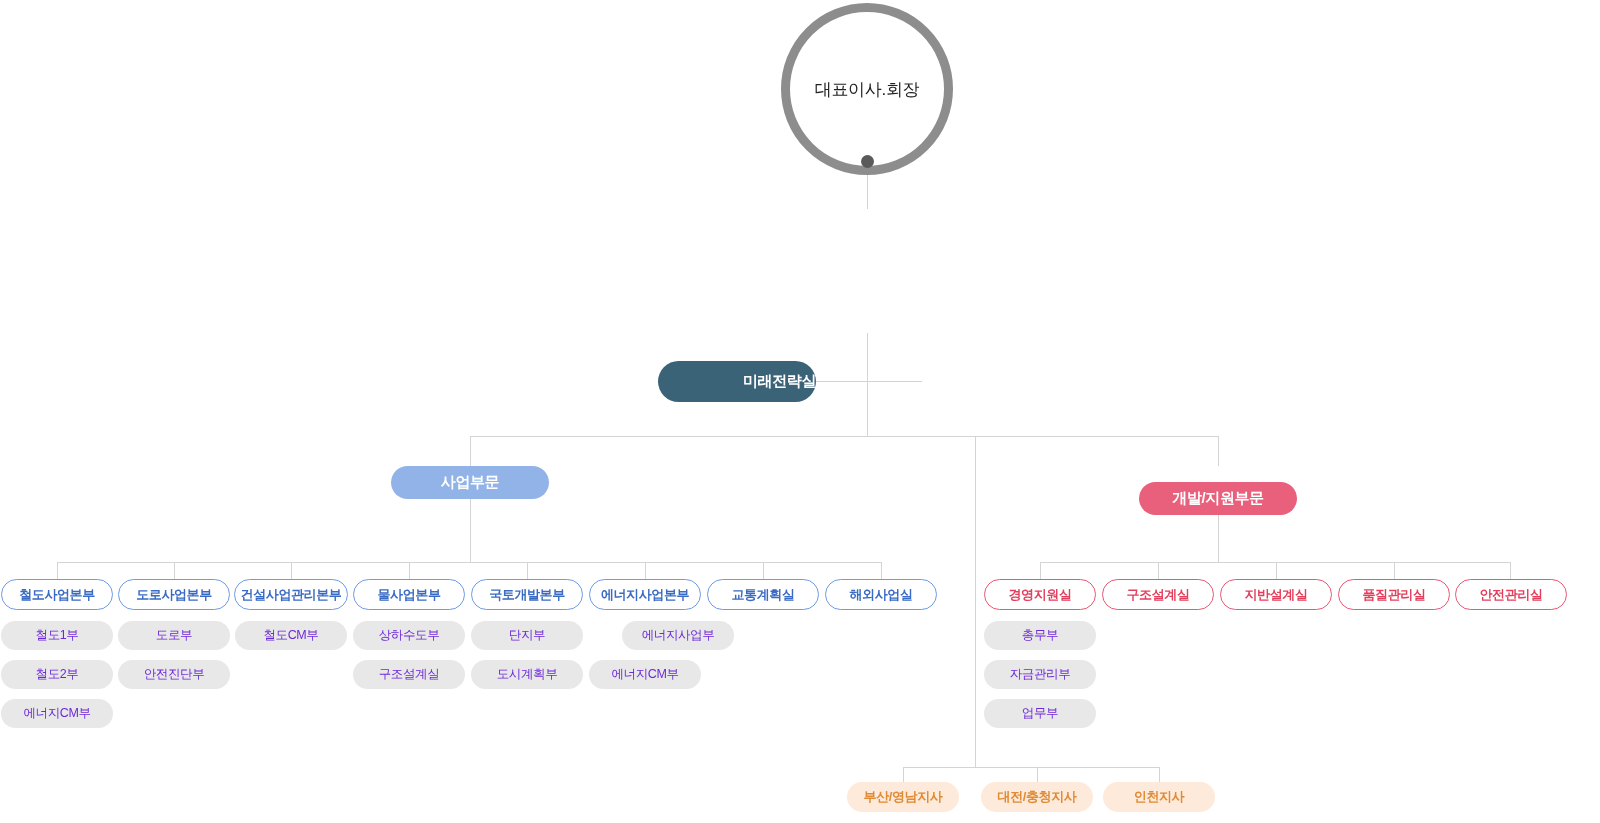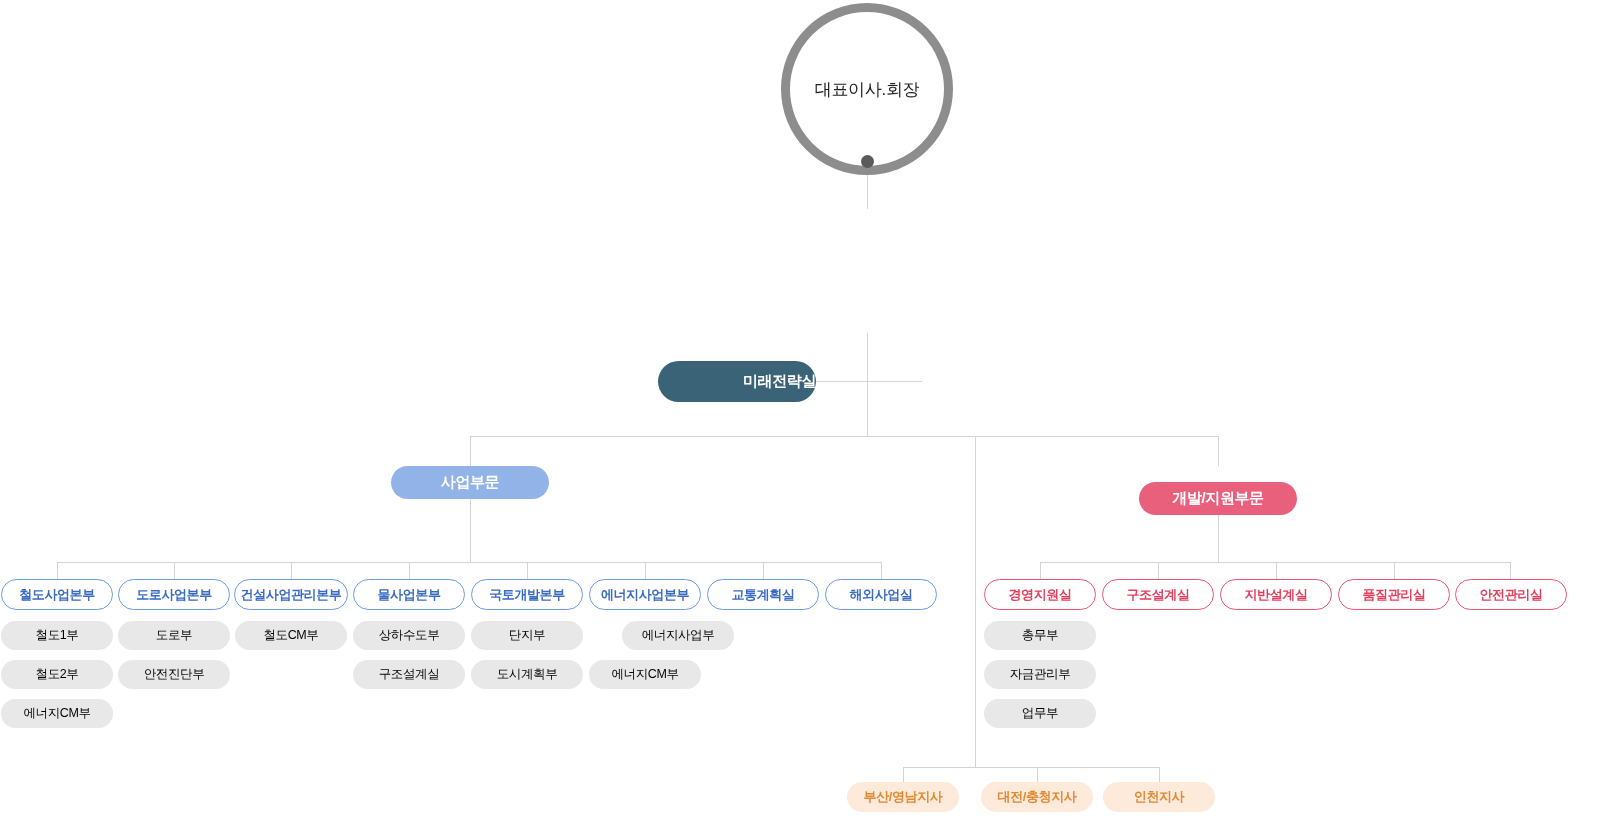--- a/index.html
+++ b/index.html
@@ -132,21 +132,21 @@
     color: #e43e5c;
     border: 1.4px solid #ed5571;
     border-radius: 17px;
     font-size: 13px;
     height: 31px;
   }
 
   
   .node.team {
     background: #e8e8e8;
-    color: #000000;
+    color: #6d28d9;
     border-radius: 15px;
     font-size: 12.5px;
     height: 29px;
   }
 
   
   .node.branch {
     background: #fdeada;
     color: #e08a33;
     border-radius: 15px;

